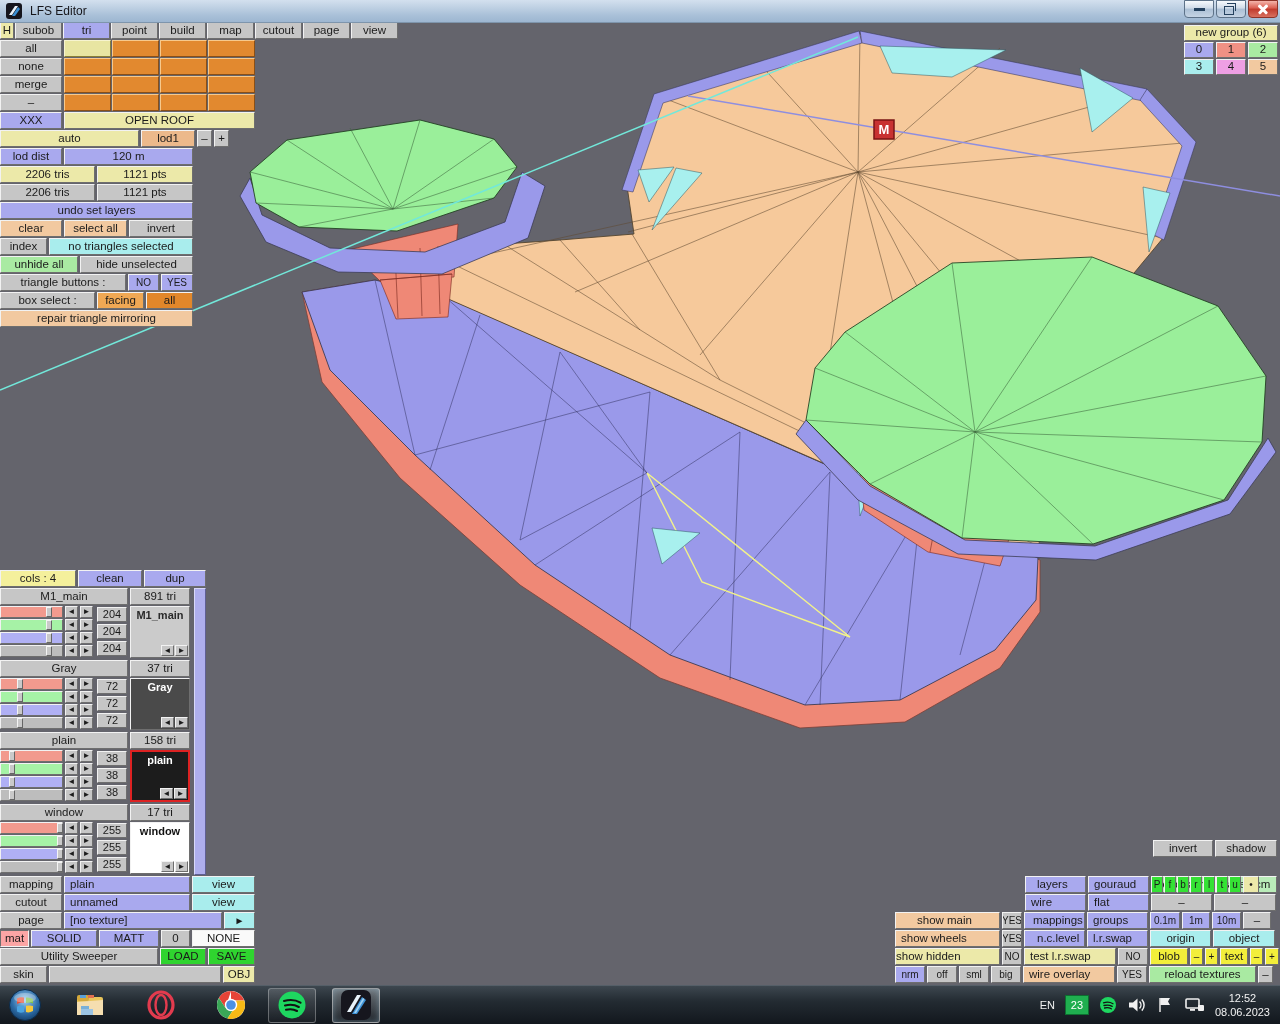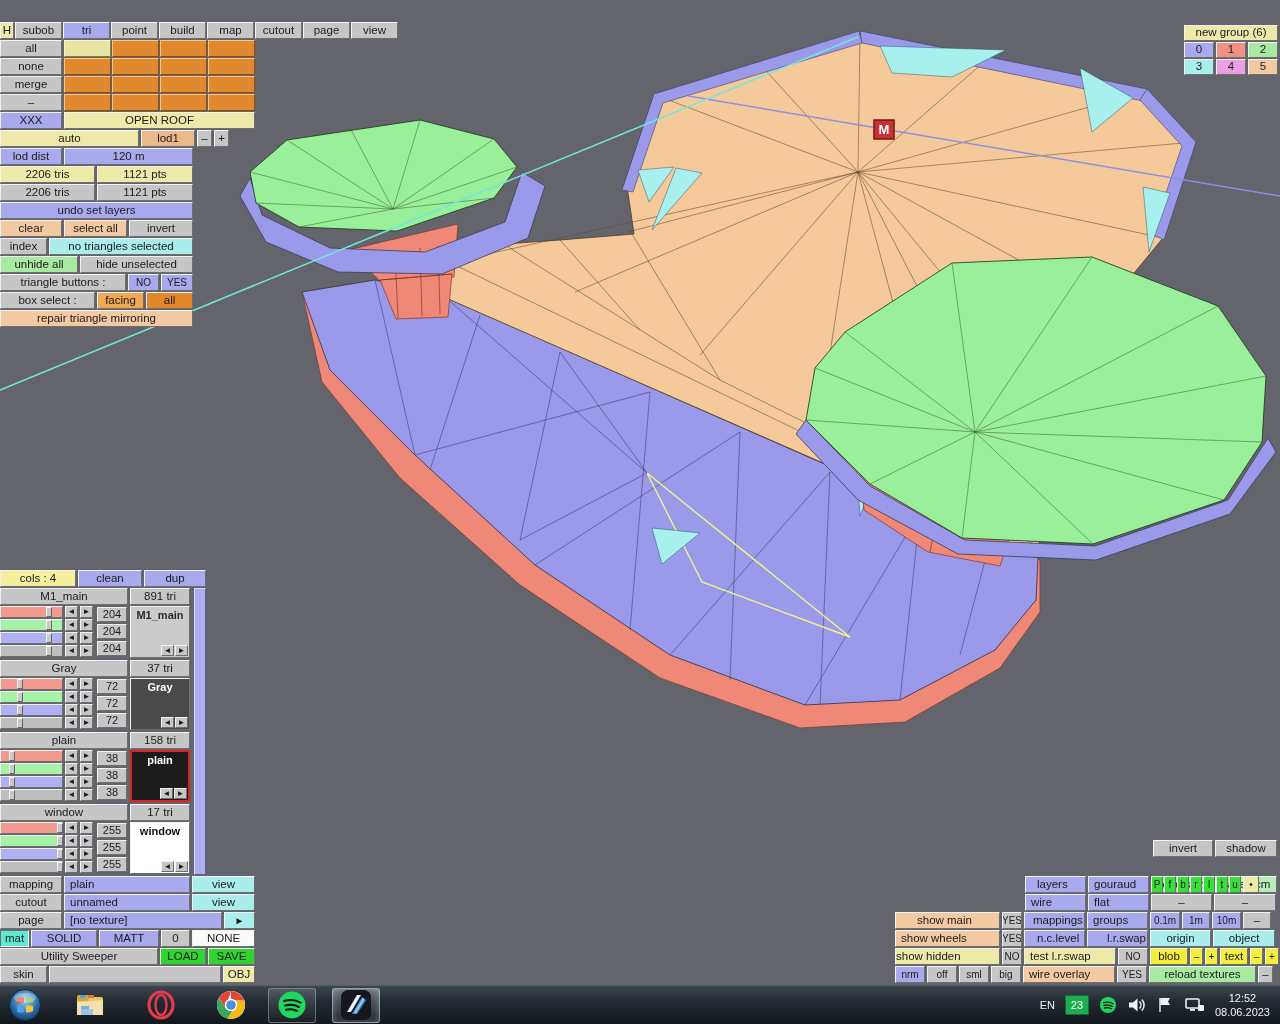--- a/index.html
+++ b/index.html
@@ -11,21 +11,21 @@
      font-size:11.5px;line-height:1;color:#1b1b1b;background:#c6c6c6;white-space:nowrap;overflow:hidden;
      border:1px solid;border-color:#f2f2f2 #6e6e6e #6e6e6e #f2f2f2;flex:0 0 auto;}
   .r{display:flex;gap:2px;margin-bottom:1px;}
   .cream{background:#ece9a9}.yellow{background:#f4f09c}.purple{background:#a9a9ee}
   .cyan{background:#a9eded}.peach{background:#f2c9a0}.tan{background:#ecb98b}
   .orange{background:#e2892f;border-color:#f7c98c #8a4f16 #8a4f16 #f7c98c}
   .orangesel{background:#e8e5a2;border-color:#f7f4d0 #8a7f36 #8a7f36 #f7f4d0}
   .orange2{background:#f0a854}.dkorange{background:#e2872a}
   .green{background:#a9eaa2}.bgreen{background:#2fd42f}.lgreen{background:#b9ecb9}
   .keygreen{background:#35e235}.ylw{background:#f2ee3a}.white{background:#fafafa}
-  .dark{background:#5eead4;border-color:#6e6e6e #f2f2f2 #f2f2f2 #6e6e6e}
+  .dark{background:#fca5a5;border-color:#6e6e6e #f2f2f2 #f2f2f2 #6e6e6e}
   .salmon{background:#f09184}.pink{background:#ee9fe4}
   .fs10{font-size:10px}
   
   #titlebar{left:0;top:0;width:1280px;height:22px;background:linear-gradient(#d3e0ee,#a9c0d8 70%,#9db6d1);
             border-bottom:1px solid #7e95ac;display:flex;align-items:center;z-index:9;}
   #titlebar .ttl{font-size:12px;color:#15151a;margin-left:8px;}
   .wb{width:30px;height:18px;box-sizing:border-box;border-radius:0 0 4px 4px;border:1px solid #5d7288;
       background:linear-gradient(#f6fafd,#cfdbe8 45%,#abc0d5 50%,#c5d4e4);display:flex;align-items:center;justify-content:center;position:relative;}
   .wb.close{background:linear-gradient(#f4b4aa,#da5d4f 45%,#c03a2c 50%,#d8705f);border-color:#8d3328;}
   .g-min{width:11px;height:3px;background:#24415e;}
@@ -127,20 +127,40 @@
 
     <line x1="688" y1="96" x2="1280" y2="196" stroke="#8e8ee0" stroke-width="1.5"></line>
     <line x1="0" y1="390" x2="858" y2="37" stroke="#72e8da" stroke-width="1.5"></line>
 
     <g>
       <rect x="874" y="120" width="20" height="19" fill="#c83232" stroke="#7a1414" stroke-width="1.5"></rect>
       <text x="884" y="134" fill="#ffffff" font-size="13" font-weight="bold" text-anchor="middle">M</text>
     </g>
   </svg>
 
+  <div id="titlebar" class="abs">
+    <svg width="16" height="16" style="margin-left:6px">
+      <rect x="0" y="0" width="16" height="16" rx="3" fill="#15151d"></rect>
+      <path d="M3,12 L9,3 L12,3 L6,12 Z" fill="#e8f2fa"></path>
+      <path d="M6,13 L12,4 L14,6 L9,13 Z" fill="#3a8fd4"></path>
+    </svg>
+    <span class="ttl">LFS Editor</span>
+    <div style="margin-left:auto;display:flex;gap:2px;margin-right:2px;align-self:flex-start;">
+      <div class="wb">
+          <span class="g-min"></span>
+        </div>
+      <div class="wb">
+          <span class="g-sq"></span>
+        </div>
+      <div class="wb close">
+          <span class="g-x1"></span>
+          <span class="g-x2"></span>
+        </div>
+    </div>
+  </div>
 
   <div class="abs" style="left:0;top:22px;z-index:5;display:flex;gap:1px">
     <div class="b cream" style="width:14px">H</div>
     <div class="b" style="width:47px">subob</div>
     <div class="b purple" style="width:47px">tri</div>
     <div class="b" style="width:47px">point</div>
     <div class="b" style="width:47px">build</div>
     <div class="b" style="width:47px">map</div>
     <div class="b" style="width:47px">cutout</div>
     <div class="b" style="width:47px">page</div>
@@ -514,21 +534,21 @@
     <div class="b purple" style="width:61px;justify-content:flex-start;padding-left:5px">groups</div>
     <div class="b purple fs10" style="width:30px">0.1m</div>
     <div class="b purple fs10" style="width:28px">1m</div>
     <div class="b purple fs10" style="width:29px">10m</div>
     <div class="b" style="width:28px">–</div>
   </div>
   <div class="abs r" style="left:895px;top:930px;z-index:5">
     <div class="b peach" style="width:105px;justify-content:flex-start;padding-left:5px">show wheels</div>
     <div class="b fs10" style="width:20px">YES</div>
     <div class="b purple" style="width:61px;justify-content:flex-start;padding-left:12px">n.c.level</div>
-    <div class="b purple" style="width:61px;justify-content:flex-start;padding-left:19px">l.r.swap</div>
+    <div class="b purple" style="width:61px;justify-content:flex-start;padding-left:5px">l.r.swap</div>
     <div class="b cyan" style="width:61px">origin</div>
     <div class="b cyan" style="width:62px">object</div>
   </div>
   <div class="abs r" style="left:895px;top:948px;z-index:5">
     <div class="b cream" style="width:105px;justify-content:flex-start;">show hidden</div>
     <div class="b fs10" style="width:20px">NO</div>
     <div class="b cream" style="width:92px;justify-content:flex-start;padding-left:5px">test l.r.swap</div>
     <div class="b fs10" style="width:30px">NO</div>
     <div class="b ylw" style="width:38px">blob</div>
     <div class="b ylw fs10" style="width:13px">–</div>

